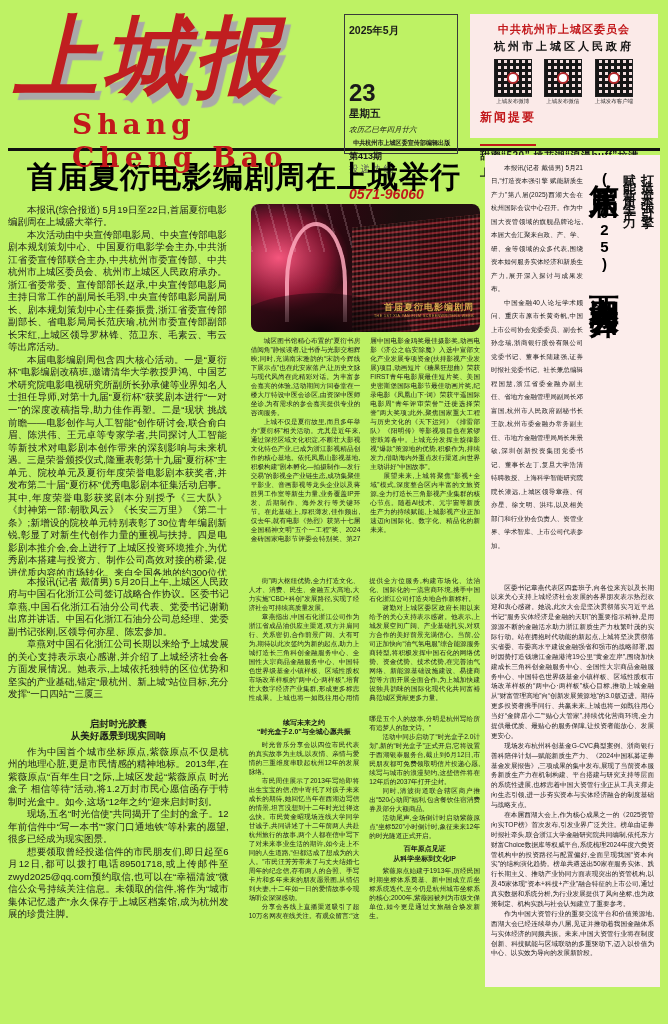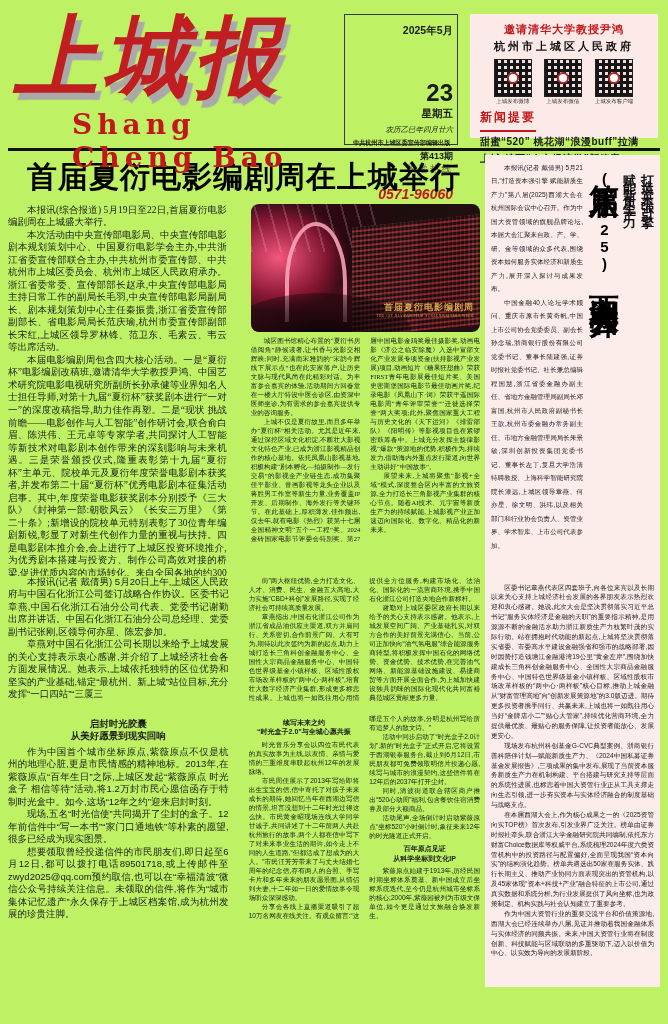--- a/index.html
+++ b/index.html
@@ -6,55 +6,55 @@
   .page{position:relative;width:668px;height:1024px;background:#bef264;margin:0 auto;
         font-family:"Liberation Sans","DejaVu Sans",sans-serif;color:#1a1a1a;overflow:hidden;}
   
   .header{display:flex;align-items:flex-start;gap:12px;padding:14px 10px 6px 14px;height:128px;}
   .masthead{width:318px;position:relative;}
   .masthead-title{font-family:"DejaVu Serif","Liberation Serif",serif;font-style:italic;font-weight:bold;
         font-size:84px;line-height:86px;color:#c01e20;letter-spacing:6px;white-space:nowrap;
         text-shadow:5px 6px 1px #a9a9a9;transform:scaleY(1.05);}
   .masthead-sub{font-family:"DejaVu Serif","Liberation Serif",serif;font-weight:bold;color:#c2181b;
         font-size:28px;letter-spacing:5px;margin:8px 0 8px 58px;}
-  .datebox{width:104px;border:1.5px solid #3a3a3a;text-align:right;padding:9px 4px 15px;height:105px;}
+  .datebox{width:104px;border:1.5px solid #3a3a3a;text-align:left;padding:9px 4px 24px;height:105px;}
   .db-month{font-size:10.5px;font-weight:bold;}
   .db-day{font-size:24px;font-weight:bold;line-height:26px;margin-top:42px;}
   .db-week{font-size:10.5px;font-weight:bold;margin-top:1px;}
   .db-lunar{font-size:7.5px;font-family:"Liberation Serif",serif;font-style:italic;margin-top:4px;white-space:nowrap;}
   .db-pub{font-size:6.6px;font-weight:bold;margin-top:4px;white-space:nowrap;transform:scaleX(.92);}
   .db-issue{font-size:9px;font-weight:bold;margin-top:2px;}
   .db-hotline-label{font-size:9.5px;color:#555;margin-top:0;letter-spacing:2px;}
   .db-hotline{font-size:14px;font-weight:bold;color:#c2181b;margin-top:10px;font-style:italic;}
   .govbox{flex:1;background:#fbeae8;padding:8px 10px 6px;height:110px;}
   .gov-org1{color:#c2181b;font-weight:bold;font-size:11px;text-align:center;letter-spacing:1px;}
   .gov-org2{color:#111;font-weight:bold;font-size:11px;text-align:center;letter-spacing:3px;margin-top:2px;}
   .qr-row{display:flex;justify-content:center;gap:14px;margin-top:6px;}
   .qr-item{text-align:center;}
   .qr{width:36px;height:36px;margin:0 auto;position:relative;
       background:repeating-linear-gradient(0deg,#161616 0 3px,transparent 3px 6px),
                  repeating-linear-gradient(90deg,#161616 0 3px,#f3dede 3px 6px);outline:1px solid #222;}
   .qr::after{content:'';position:absolute;left:12px;top:12px;width:12px;height:12px;background:#fff;
       border:2.5px solid #b3262a;border-radius:50%;box-sizing:border-box;}
   .qr-label{font-size:5.5px;margin-top:2px;color:#333;}
   .digest-label{display:inline-block;color:#c2181b;font-weight:bold;font-size:12px;letter-spacing:2px;
-      border-bottom:2px solid #c2181b;padding-bottom:4px;margin-top:4px;}
+      border-bottom:2px solid #c2181b;padding-bottom:18px;margin-top:4px;}
   .digest-line{font-size:10px;font-weight:bold;margin-top:3px;letter-spacing:.5px;}
   .see-note{display:flex;align-items:center;justify-content:flex-end;gap:6px;margin-top:2px;}
   .see-note .rule{width:78px;height:1px;background:#c2181b;}
   .see-note .txt{color:#a3272a;font-size:7px;font-style:italic;font-weight:bold;}
   .head-rule{height:2.5px;background:#111;margin:0 8px;}
   
   .main{display:flex;gap:5px;padding:4px 8px 0;}
   .left{width:472px;}
   p{margin:0;text-indent:2em;}
   .just{text-align:justify;}
   .art-title{font-weight:900;text-align:center;color:#000;}
   .a1-title{font-size:30px;letter-spacing:1px;margin:2px 0 6px;}
-  .a1-body{display:flex;gap:24px;height:372px;overflow:hidden;font-family:Liberation Serif, serif;}
+  .a1-body{display:flex;gap:24px;height:372px;overflow:hidden;}
   .lead-col{width:226px;font-size:9.5px;line-height:1.32;overflow:hidden;}
   .a1-right{width:237px;display:flex;flex-direction:column;}
   .photo{height:128px;position:relative;overflow:hidden;border-radius:8px;
      background:
        radial-gradient(ellipse 90px 70px at 12% 42%,rgba(255,90,130,.95),rgba(190,30,70,.55) 55%,rgba(60,8,20,0) 78%),
        radial-gradient(ellipse 140px 60px at 30% 85%,rgba(120,20,40,.8),rgba(40,6,12,0) 75%),
        linear-gradient(100deg,#46101f 0%,#2a0810 38%,#1c0d0e 60%,#241012 100%);}
   .photo .arch{position:absolute;left:34px;top:18px;width:54px;height:96px;border:4px solid rgba(255,170,190,.85);
      border-radius:50% 50% 0 0/60% 60% 0 0;border-bottom:none;filter:blur(.4px);}
   .photo .beam{position:absolute;left:0;top:0;width:55%;height:38%;
@@ -107,21 +107,21 @@
       <div class="db-day">23</div>
       <div class="db-week">星期五</div>
       <div class="db-lunar">农历乙巳年四月廿六</div>
       <div class="db-pub">中共杭州市上城区委宣传部编辑出版</div>
       <div class="db-issue">第413期</div>
       <div class="db-hotline-label">投递热线</div>
       <div class="db-hotline">0571-96060</div>
     </div>
 
     <div class="govbox">
-      <div class="gov-org1">邀请清华大学教授尹鸿</div>
+      <div class="gov-org1">中共杭州市上城区委员会</div>
       <div class="gov-org2">杭州市上城区人民政府</div>
       <div class="qr-row">
         <div class="qr-item">
           <div class="qr"></div>
           <div class="qr-label">上城发布微博</div>
         </div>
         <div class="qr-item">
           <div class="qr"></div>
           <div class="qr-label">上城发布微信</div>
         </div>

